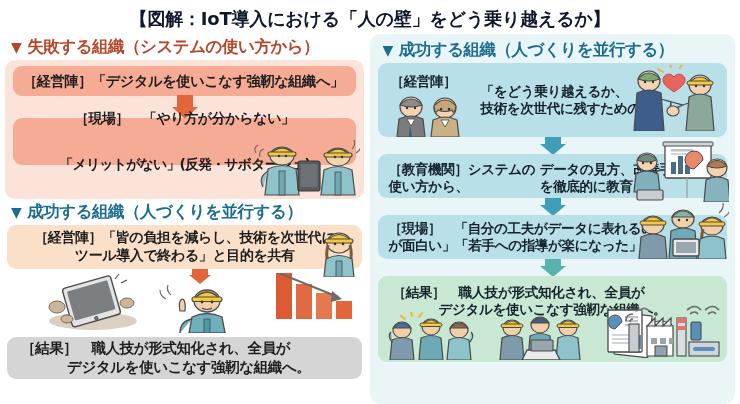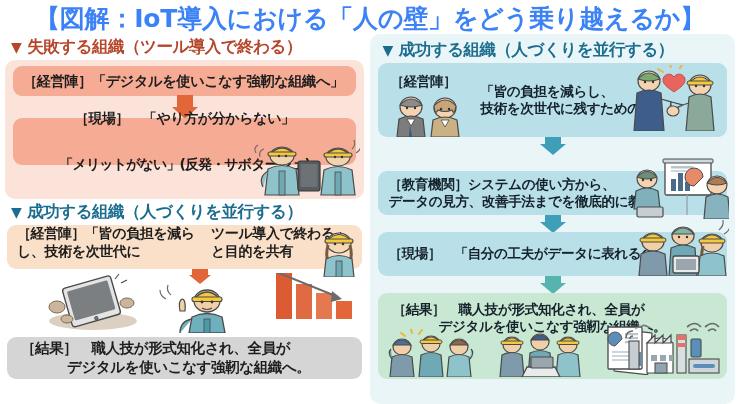--- a/index.html
+++ b/index.html
@@ -19,24 +19,24 @@
   
   .title-bar {
     height: 34px;
     display: flex;
     align-items: center;
     justify-content: center;
     box-sizing: border-box;
     padding-top: 3px;
   }
   .title-text {
-    font-size: 25px;
+    font-size: 18px;
     font-weight: bold;
     letter-spacing: -0.2px;
-    color: #3b82f6;
+    color: #0f172a;
     white-space: nowrap;
     text-align: right;
   }
 
   
   .columns {
     display: flex;
     gap: 6px;
     padding: 0 5px;
     box-sizing: border-box;
@@ -121,43 +121,44 @@
     padding: 0 8px;
     font-size: 14px;
     text-align: center;
     gap: 28px;
   }
   .box-genba-l .ln2 { letter-spacing: -0.9px; }
 
   .box-exec-left2 {
     height: 44px;
     display: flex;
-    flex-direction: row;
+    flex-direction: column;
     justify-content: center;
     padding: 0 10px;
     font-size: 14px;
+    text-align: center;
   }
   .box-result-left {
     height: 42px;
     display: flex;
     flex-direction: column;
     justify-content: center;
     padding: 0 14px;
     font-size: 14.5px;
   }
   .box-result-left .r2 { padding-left: 46px; }
 
   
   .box-r {
     padding: 7px 10px;
     font-size: 13.6px;
     margin: 0 2px;
   }
   .box-r-exec   { height: 74px; display:flex; flex-direction:column; justify-content:center; }
-  .box-r-edu    { height: 44px; display:flex; flex-direction:column; justify-content:center;margin-top:17px; }
+  .box-r-edu    { height: 44px; display:flex; flex-direction:row; justify-content:center; }
   .box-r-genba  { height: 44px; display:flex; flex-direction:column; justify-content:center; }
   .box-r-result { height: 86px; padding-top: 8px; }
   .box-r-result .rtxt { padding-left: 4px; }
   .box-r-result .rtxt .l2 { padding-left: 46px; }
   .box-r-exec .e-label { position:absolute; left:12px; top:10px; }
   .box-r-exec .e-lines { padding-left: 92px; }
   .arr-fat {
     position: relative;
     width: 26px;
     margin: 0 auto;
@@ -198,21 +199,21 @@
 <div class="title-bar">
   <div class="title-text">【図解：IoT導入における「人の壁」をどう乗り越えるか】</div>
 </div>
 
 <div class="columns">
 
   <div class="col col-left">
 
     <div class="sec-head fail">
       <span class="tri">▼</span>
-      <span>失敗する組織（ツール導入で終わる）</span>
+      <span>失敗する組織（システムの使い方から）</span>
     </div>
 
     <div class="panel-fail">
 
       <div class="box box-salmon box-exec-l">
         <span>［経営陣］</span>
         <span>「デジタルを使いこなす強靭な組織へ」</span>
       </div>
 
       <div class="arr-wrap">
@@ -345,21 +346,21 @@
   <div class="col col-right">
 
     <div class="sec-head succ">
       <span class="tri">▼</span>
       <span>成功する組織（人づくりを並行する）</span>
     </div>
 
     <div class="box box-blue box-r box-r-exec">
       <span class="e-label">［経営陣］</span>
       <div class="e-lines">
-        <div>「皆の負担を減らし、</div>
+        <div>「をどう乗り越えるか、</div>
         <div>技術を次世代に残すための</div>
       </div>
 
       <svg class="ill" style="left:12px; bottom:0;" width="78" height="44" viewBox="0 0 78 44">
         <ellipse cx="21" cy="14" rx="11" ry="10" fill="#f3d3b0" stroke="#4a4a4a" stroke-width="1.2"></ellipse>
         <path d="M10 12 q11-12 22 0 q-11 4 -22 0 z" fill="#8b8b8b" stroke="#4a4a4a" stroke-width="1.1"></path>
         <circle cx="17" cy="15" r="1.2" fill="#333"></circle>
           <circle cx="25" cy="15" r="1.2" fill="#333"></circle>
         <path d="M9 26 q12-6 24 0 l2 18 h-28 z" fill="#7c7c7c" stroke="#4a4a4a" stroke-width="1.2"></path>
         <path d="M17 26 l4 7 l4-7 z" fill="#fff" stroke="#4a4a4a" stroke-width="0.8"></path>
@@ -432,20 +433,21 @@
 
     <div class="arr-wrap-sm">
       <div class="arr-fat arr-blue">
         <div class="stem"></div>
           <div class="head"></div>
       </div>
     </div>
 
     <div class="box box-blue box-r box-r-genba">
       <div>［現場］　「自分の工夫がデータに表れるの</div>
+      <div>が面白い」「若手への指導が楽になった」</div>
 
       <svg class="ill" style="right:-2px; top:-14px;" width="96" height="58" viewBox="0 0 96 58">
         <g stroke="#6b6b6b" stroke-width="1.2" fill="none">
           <path d="M86 12 q5-4 4-10"></path>
             <path d="M91 16 q6-3 6-9"></path>
         </g>
         <ellipse cx="20" cy="24" rx="11" ry="9" fill="#f0cfa9" stroke="#4a4a4a" stroke-width="1.2"></ellipse>
         <path d="M9 22 q11-12 22 0 z" fill="#f5c93d" stroke="#4a4a4a" stroke-width="1.2"></path>
         <rect x="7" y="20" width="26" height="4" rx="2" fill="#f5c93d" stroke="#4a4a4a" stroke-width="1"></rect>
         <path d="M8 36 q12-6 24 0 l2 22 h-28 z" fill="#7f9aaa" stroke="#4a4a4a" stroke-width="1.2"></path>

